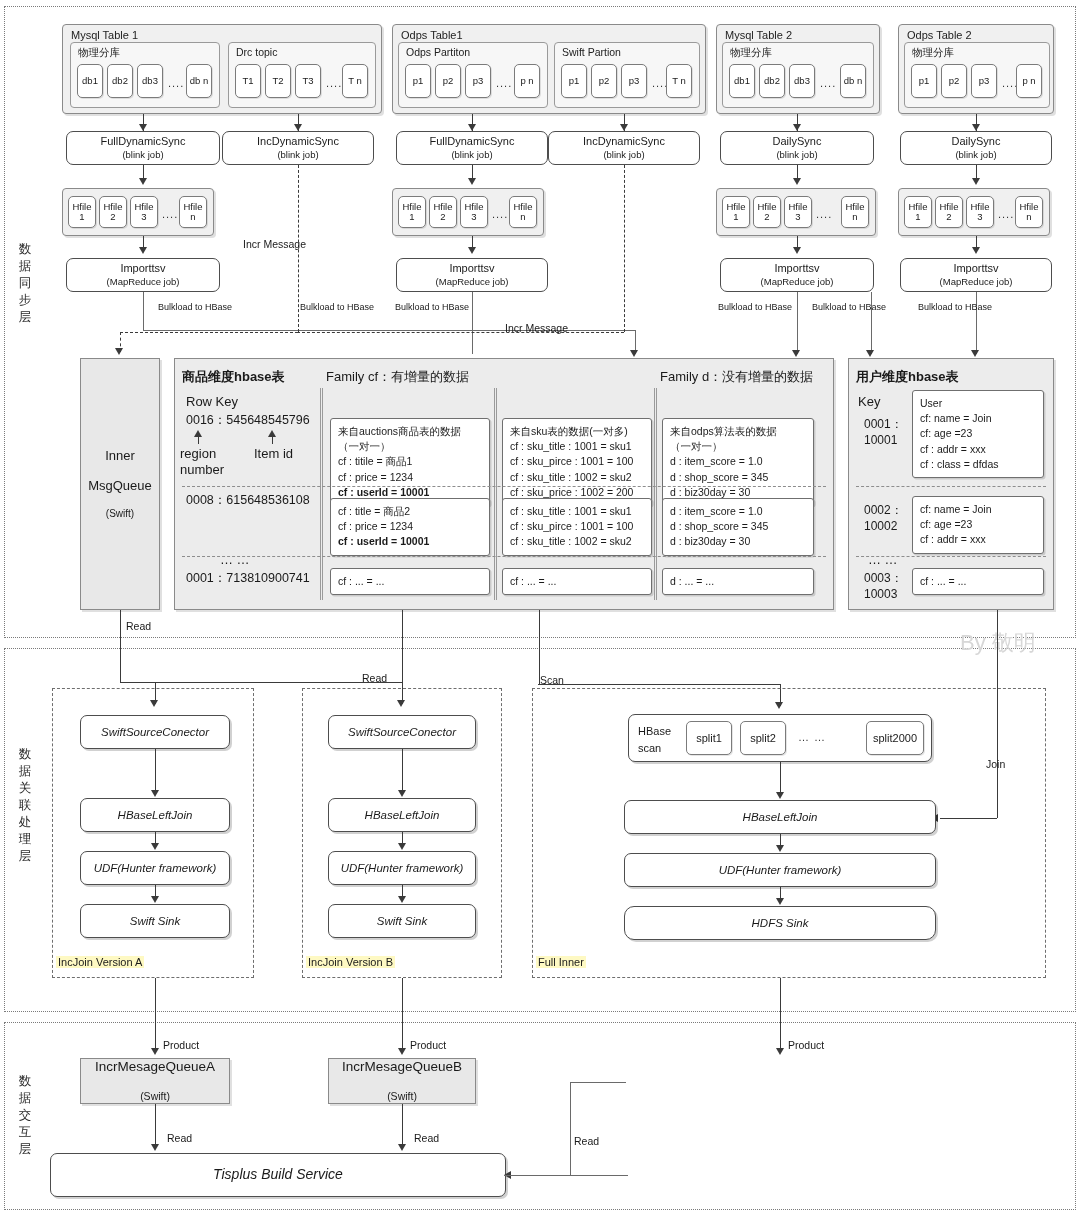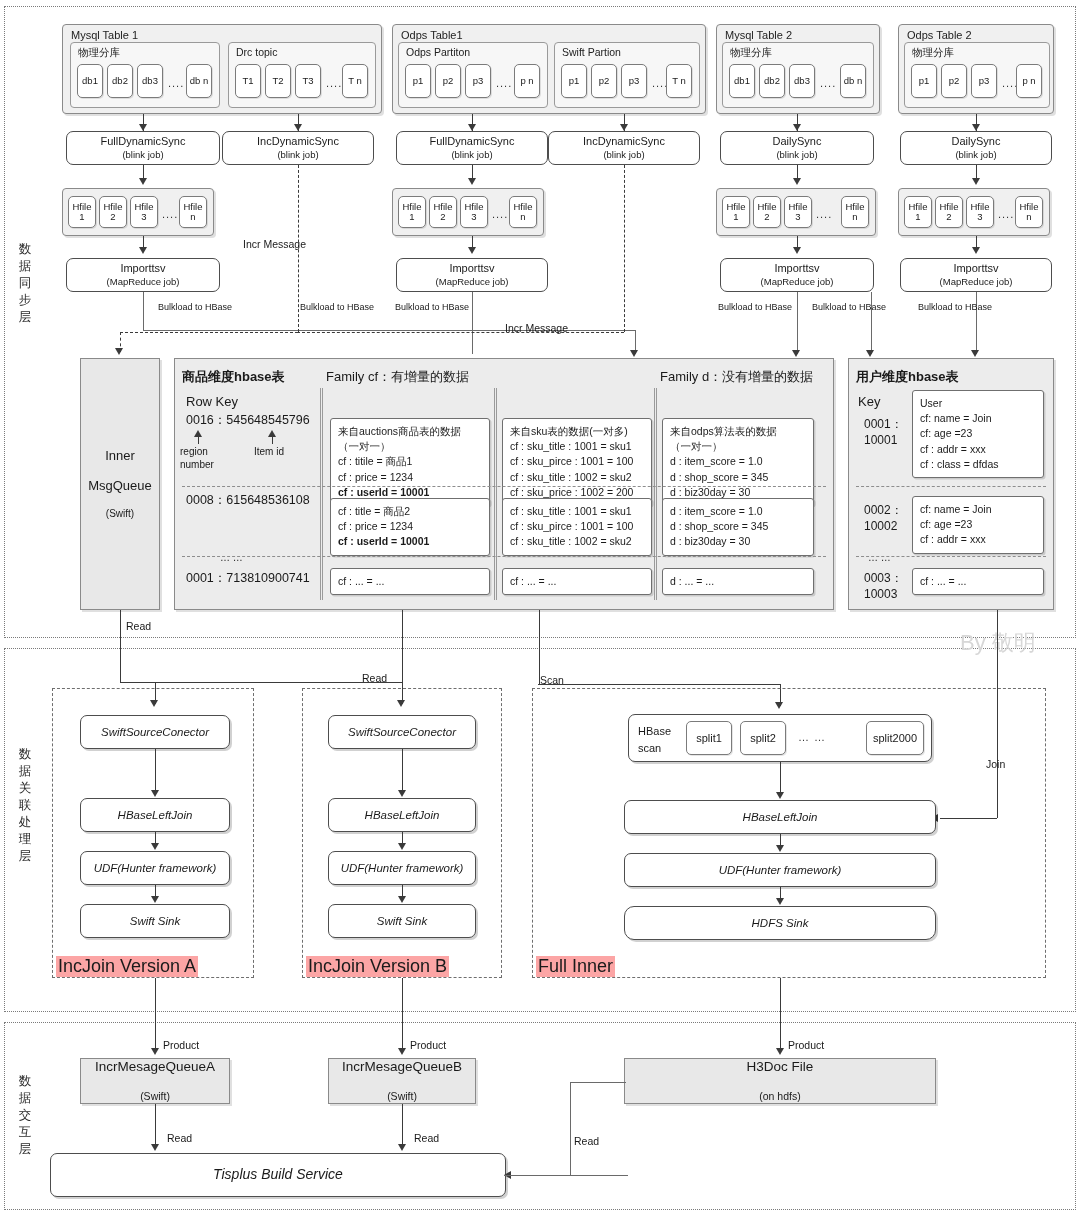--- a/index.html
+++ b/index.html
@@ -50,41 +50,41 @@
     position:absolute; border:1px solid #7b7b7b; background:#fff;
     border-radius:5px; display:flex; align-items:center; justify-content:center;
     font-size:9.5px; text-align:center; line-height:1.1;
     box-shadow:1px 1px 0 rgba(0,0,0,0.10);
   }
   .chip.two { flex-direction:column; }
   .dots { position:absolute; font-size:11px; letter-spacing:1px; color:#333; }
 
   
   .dashframe { position:absolute; border:1px dashed #6e6e6e; }
-  .dashframe-label { position:absolute; font-size:18px; color:#1a1a1a; background:#fca5a5; padding:0 2px;}
+  .dashframe-label { position:absolute; font-size:11px; color:#1a1a1a; background:#fef9c3; padding:0 2px;}
 
   
   .hpanel {
     position:absolute; border:1px solid #8a8a8a; background:#ececec;
     box-shadow:2px 2px 0 rgba(0,0,0,0.12);
   }
   .hsep { position:absolute; border-top:1px dashed #8d8d8d; }
   .vsep { position:absolute; border-left:1px solid #9a9a9a; }
   .cellbox {
     position:absolute; border:1px solid #6f6f6f; background:#fff; border-radius:3px;
     padding:5px 7px; font-size:10.5px; line-height:1.45;
     box-shadow:1.5px 1.5px 0 rgba(0,0,0,0.14);
   }
   .cellbox .ln { white-space:nowrap; }
   .cellbox .ln.b { font-weight:bold; }
   .ptitle { position:absolute; font-weight:bold; font-size:13px; }
   .famtitle { position:absolute; font-size:13px; }
   .rk { position:absolute; font-size:13px; white-space:nowrap;}
   .rkey { position:absolute; font-size:12.5px; white-space:nowrap;}
-  .small { position:absolute; font-size:10px; line-height:1.25; }
+  .small { position:absolute; font-size:13px; line-height:1.25; }
 
   
   .ln-v { position:absolute; width:0; border-left:1.3px solid #3a3a3a; }
   .ln-h { position:absolute; height:0; border-top:1.3px solid #3a3a3a; }
   .ln-v.thin { border-left-color:#6a6a6a; border-left-width:1px; }
   .ln-h.thin { border-top-color:#6a6a6a; border-top-width:1px; }
   .ln-v.dash { border-left-style:dashed; border-left-width:1.6px; }
   .ln-h.dash { border-top-style:dashed; border-top-width:1.6px; }
   .arw { position:absolute; width:0; height:0; }
   .arw.down { border-left:4.5px solid transparent; border-right:4.5px solid transparent; border-top:7px solid #3a3a3a; }
@@ -530,24 +530,20 @@
     <div class="ln-v" style="left: 154.5px; top: 978px; height: 72px;"></div>
     <div class="arw down" style="left: 150.5px; top: 1048px;"></div>
     <div class="elabel" style="left: 163px; top: 1039px;">Product</div>
     <div class="box grey" style="left: 328px; top: 1058px; width: 148px; height: 46px; border-color: rgb(138, 138, 138); box-shadow: rgba(0, 0, 0, 0.12) 2px 2px 0px; font-size: 13.5px;">
       <div>IncrMesageQueueB</div>
       <div class="sub" style="font-size: 10.5px;">(Swift)</div>
     </div>
     <div class="ln-v" style="left: 401.5px; top: 978px; height: 72px;"></div>
     <div class="arw down" style="left: 397.5px; top: 1048px;"></div>
     <div class="elabel" style="left: 410px; top: 1039px;">Product</div>
-    <div class="box grey" style="left: 624px; top: 1058px; width: 312px; height: 46px; border-color: rgb(138, 138, 138); box-shadow: rgba(0, 0, 0, 0.12) 2px 2px 0px; font-size: 13.5px;">
-      <div>H3Doc File</div>
-      <div class="sub" style="font-size: 10.5px;">(on hdfs)</div>
-    </div>
     <div class="ln-v" style="left: 779.5px; top: 978px; height: 72px;"></div>
     <div class="arw down" style="left: 775.5px; top: 1048px;"></div>
     <div class="elabel" style="left: 788px; top: 1039px;">Product</div>
     <div class="box round shadow" style="left: 50px; top: 1153px; width: 456px; height: 44px; font-size: 14px; border-width: 1.5px;">Tisplus Build Service</div>
     <div class="ln-v" style="left: 154.5px; top: 1104px; height: 41px;"></div>
     <div class="arw down" style="left: 150.5px; top: 1144px;"></div>
     <div class="elabel" style="left: 167px; top: 1132px;">Read</div>
     <div class="ln-v" style="left: 401.5px; top: 1104px; height: 41px;"></div>
     <div class="arw down" style="left: 397.5px; top: 1144px;"></div>
     <div class="elabel" style="left: 414px; top: 1132px;">Read</div>

